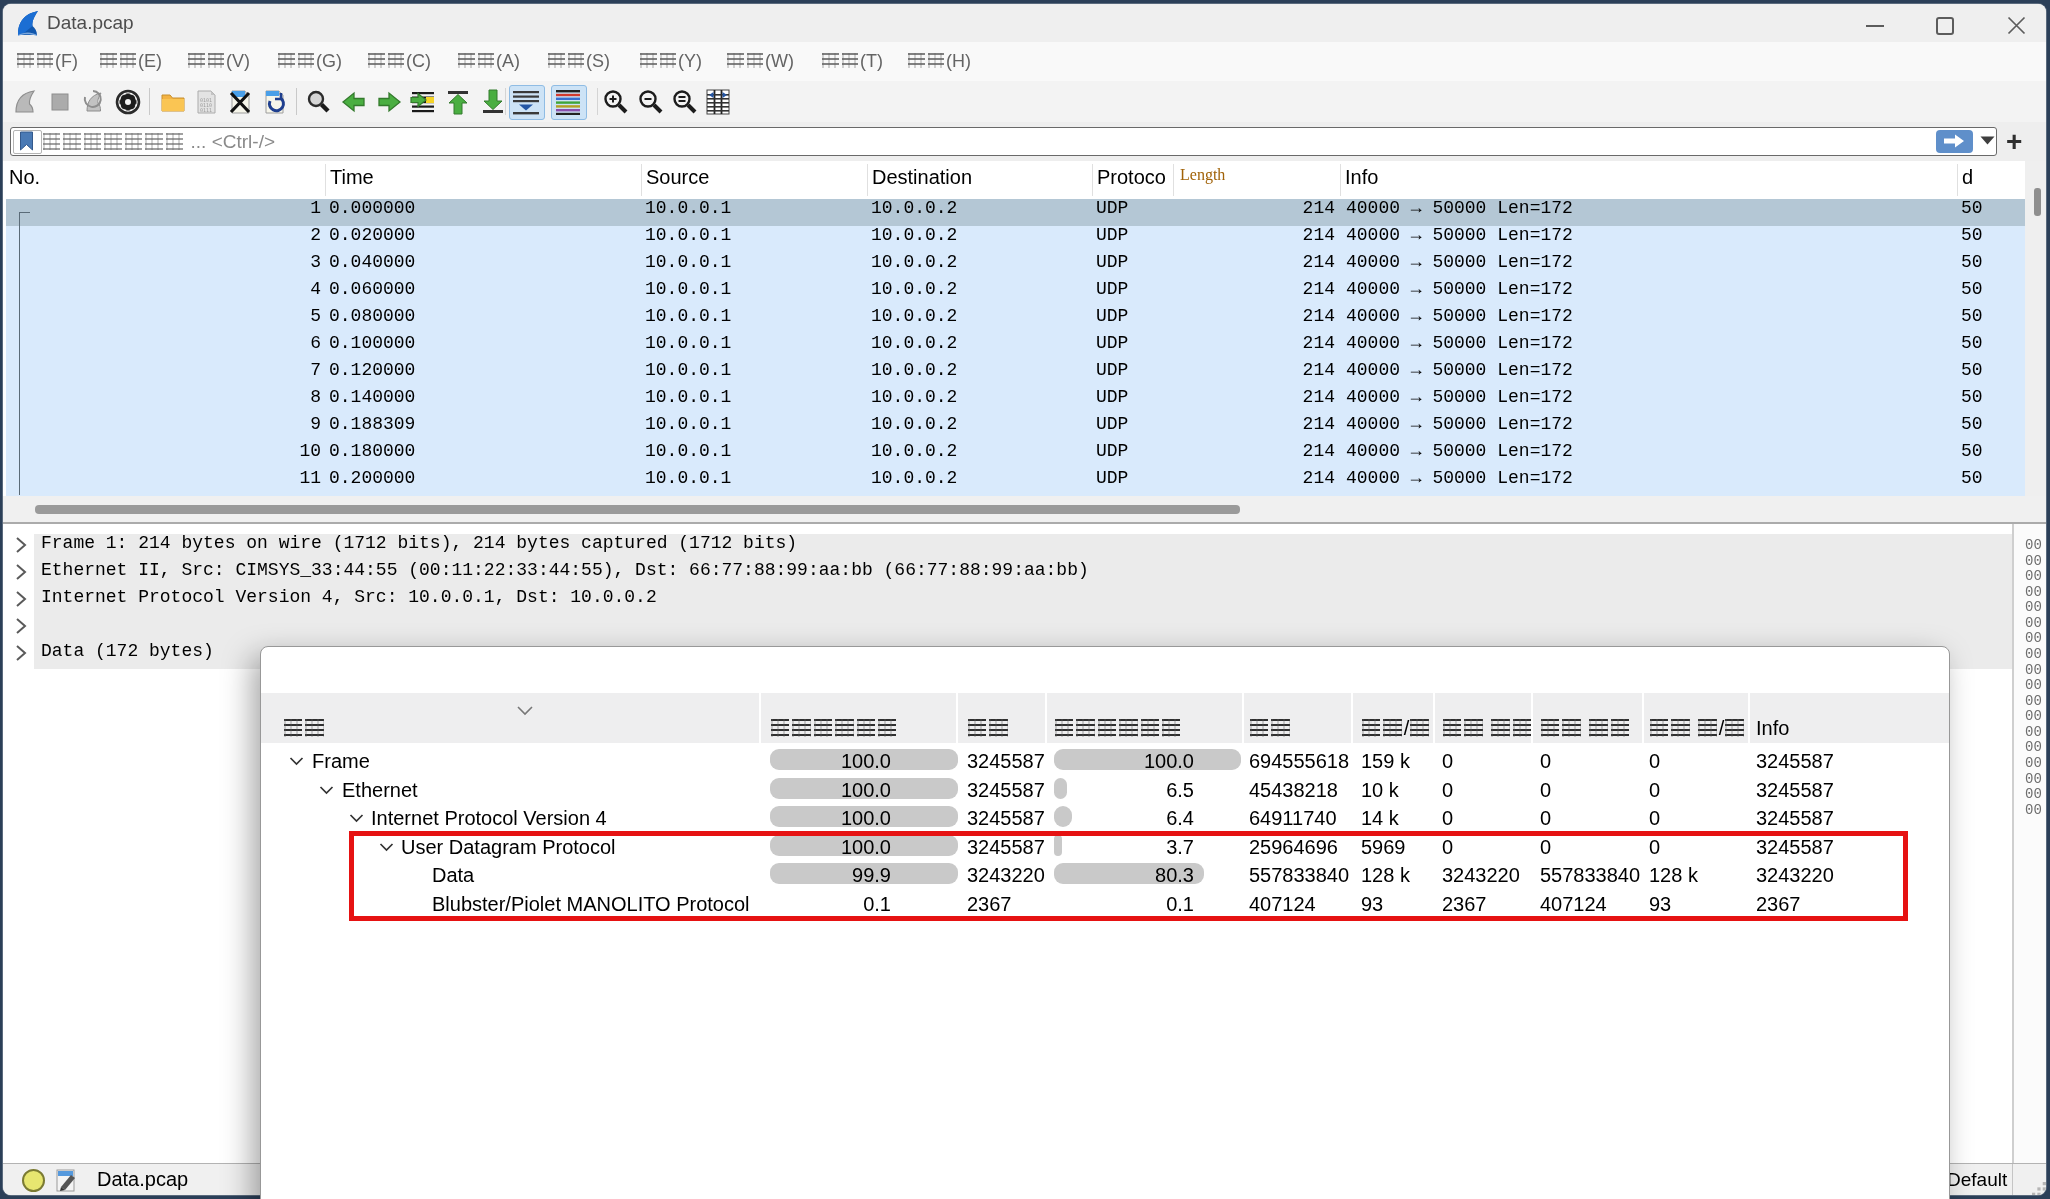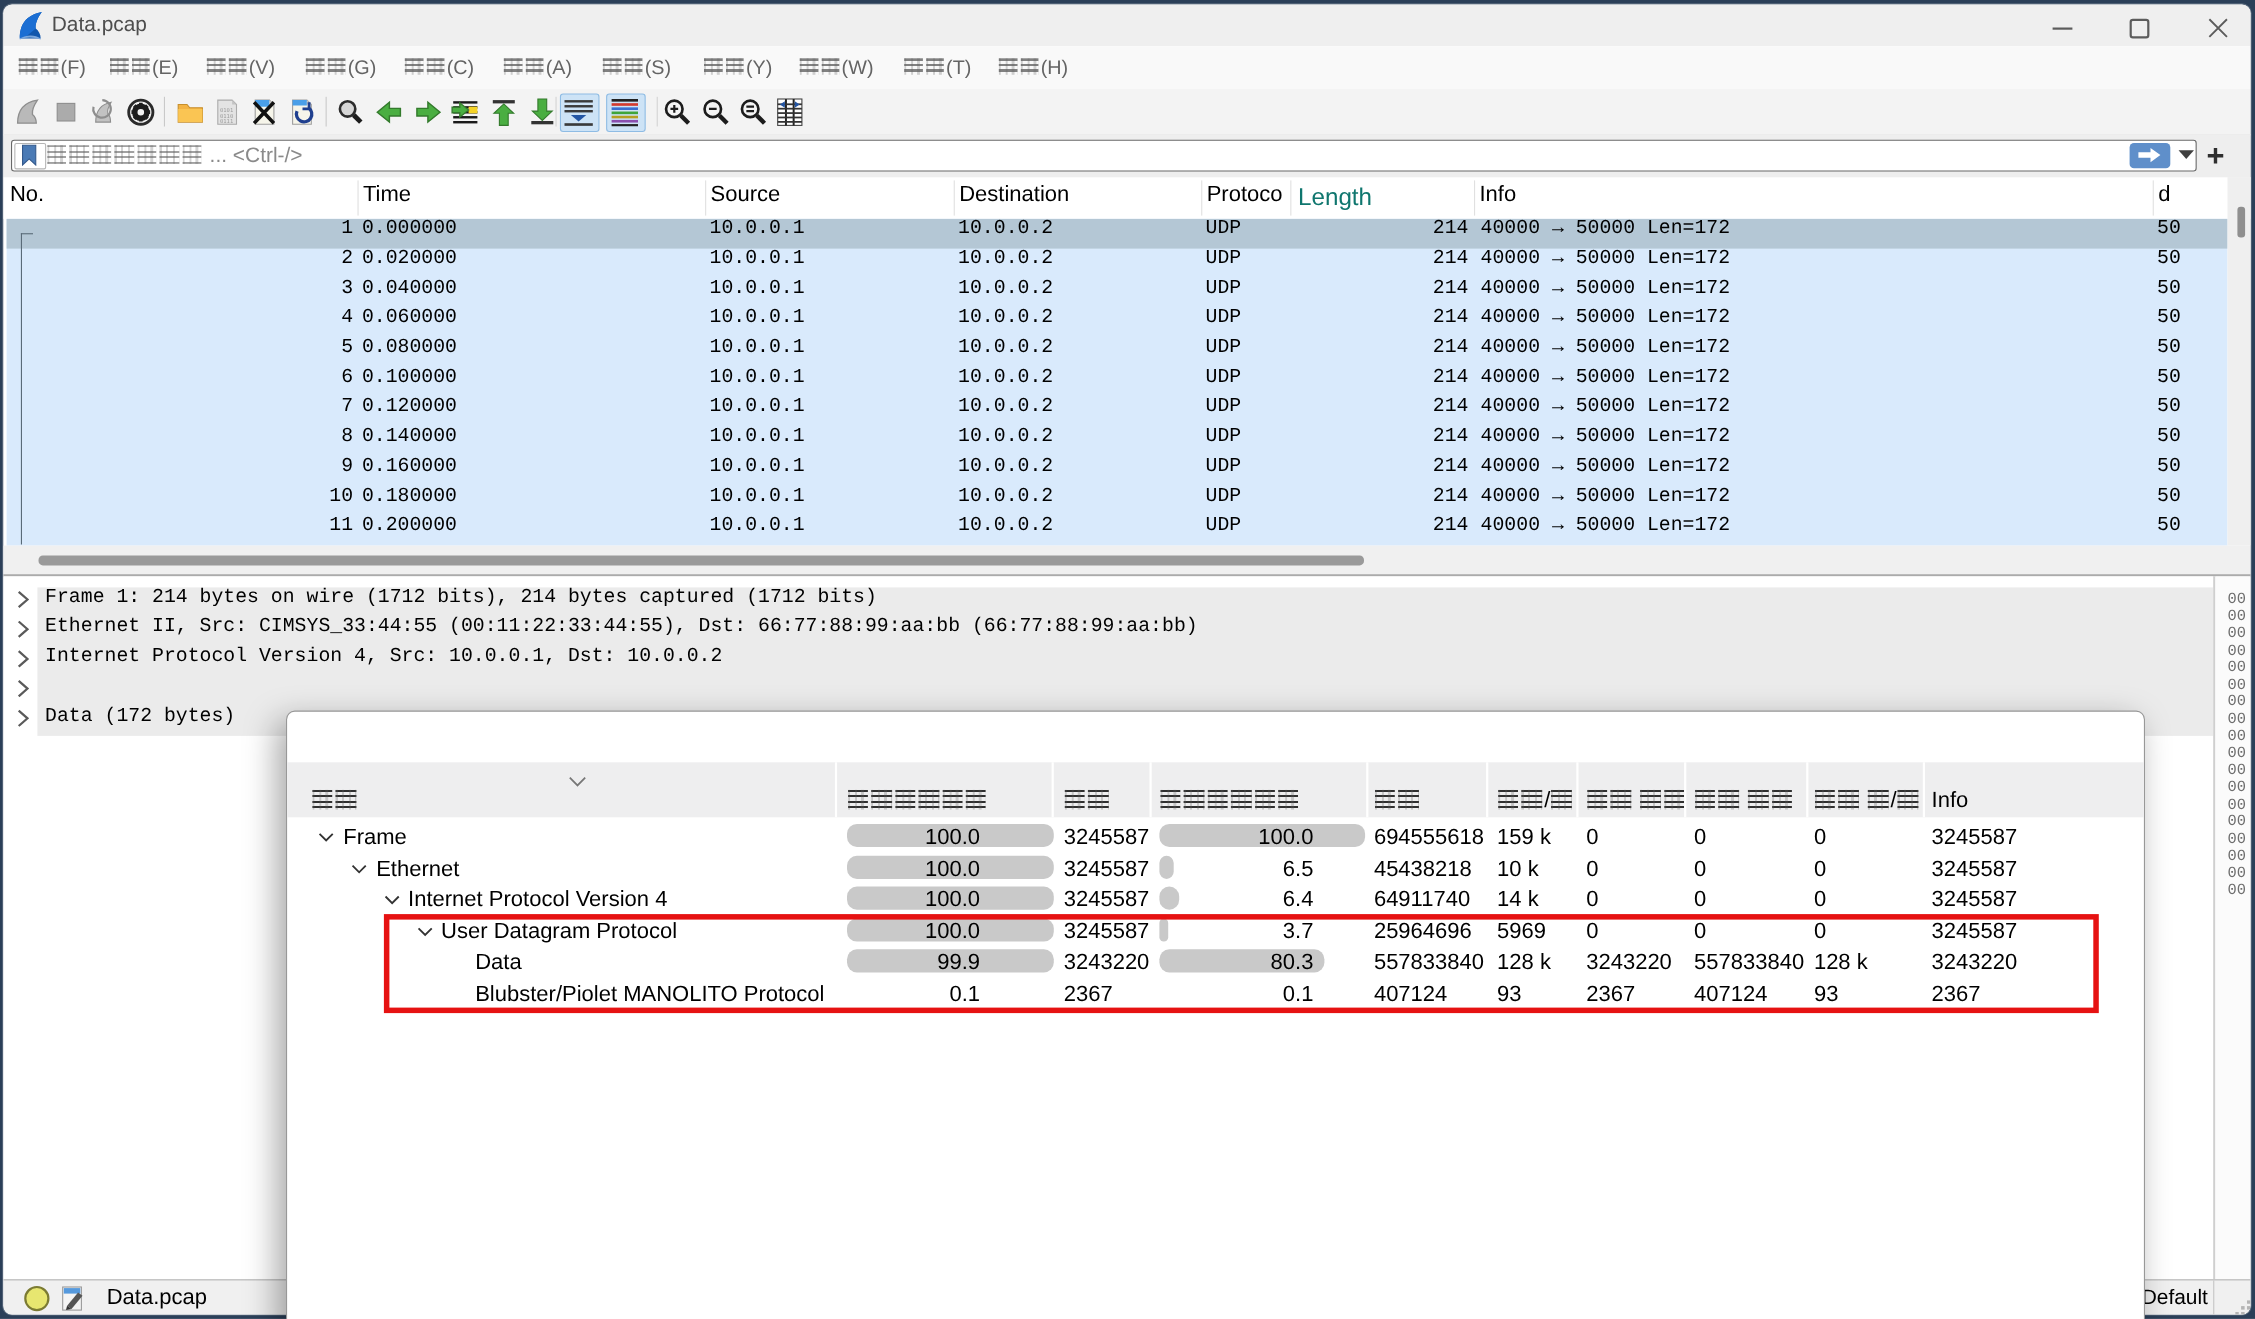--- a/index.html
+++ b/index.html
@@ -189,21 +189,21 @@
   <path d="M0.5 0.5 L7.5 8.5 L14.5 0.5 Z" fill="#3f3f3f"></path>
  </svg>
  <div class="abs" style="left:2003px;top:4px;font-size:28px;font-weight:bold;color:#2f2f2f;">+</div>
 </div>
 <div class="abs" style="left:0;top:157px;width:100%;height:38px;background:#fff;">
       <div class="abs" style="left:6px;top:5px;font-size:20px;color:#000;white-space:nowrap;">No.</div>
       <div class="abs" style="left:327px;top:5px;font-size:20px;color:#000;white-space:nowrap;">Time</div>
       <div class="abs" style="left:643px;top:5px;font-size:20px;color:#000;white-space:nowrap;">Source</div>
       <div class="abs" style="left:869px;top:5px;font-size:20px;color:#000;white-space:nowrap;">Destination</div>
       <div class="abs" style="left:1094px;top:5px;font-size:20px;color:#000;white-space:nowrap;">Protoco</div>
-      <div class="abs" style="left:1177px;top:5px;font-size:22px;color:#0f766e;white-space:nowrap;">Length</div>
+      <div class="abs" style="left:1177px;top:5px;font-size:16px;color:#a16207;white-space:nowrap;font-family:Liberation Serif, serif;">Length</div>
       <div class="abs" style="left:1342px;top:5px;font-size:20px;color:#000;white-space:nowrap;">Info</div>
       <div class="abs" style="left:1959px;top:5px;font-size:20px;color:#000;white-space:nowrap;">d</div>
       <div class="abs" style="left:322px;top:3px;width:1px;height:32px;background:#e0e0e0;"></div>
       <div class="abs" style="left:638px;top:3px;width:1px;height:32px;background:#e0e0e0;"></div>
       <div class="abs" style="left:864px;top:3px;width:1px;height:32px;background:#e0e0e0;"></div>
       <div class="abs" style="left:1089px;top:3px;width:1px;height:32px;background:#e0e0e0;"></div>
       <div class="abs" style="left:1170px;top:3px;width:1px;height:32px;background:#e0e0e0;"></div>
       <div class="abs" style="left:1337px;top:3px;width:1px;height:32px;background:#e0e0e0;"></div>
       <div class="abs" style="left:1954px;top:3px;width:1px;height:32px;background:#e0e0e0;"></div>
     </div>
@@ -269,21 +269,21 @@
       <div class="cell" style="left:1955px;top:161px;">50</div>
       <div class="cell" style="right:1704px;top:188px;">8</div>
       <div class="cell" style="left:323px;top:188px;">0.140000</div>
       <div class="cell" style="left:639px;top:188px;">10.0.0.1</div>
       <div class="cell" style="left:865px;top:188px;">10.0.0.2</div>
       <div class="cell" style="left:1090px;top:188px;">UDP</div>
       <div class="cell" style="right:690px;top:188px;">214</div>
       <div class="cell" style="left:1340px;top:188px;">40000 → 50000 Len=172</div>
       <div class="cell" style="left:1955px;top:188px;">50</div>
       <div class="cell" style="right:1704px;top:215px;">9</div>
-      <div class="cell" style="left:323px;top:215px;">0.160000</div>
+      <div class="cell" style="left:323px;top:215px;">0.188309</div>
       <div class="cell" style="left:639px;top:215px;">10.0.0.1</div>
       <div class="cell" style="left:865px;top:215px;">10.0.0.2</div>
       <div class="cell" style="left:1090px;top:215px;">UDP</div>
       <div class="cell" style="right:690px;top:215px;">214</div>
       <div class="cell" style="left:1340px;top:215px;">40000 → 50000 Len=172</div>
       <div class="cell" style="left:1955px;top:215px;">50</div>
       <div class="cell" style="right:1704px;top:242px;">10</div>
       <div class="cell" style="left:323px;top:242px;">0.180000</div>
       <div class="cell" style="left:639px;top:242px;">10.0.0.1</div>
       <div class="cell" style="left:865px;top:242px;">10.0.0.2</div>

